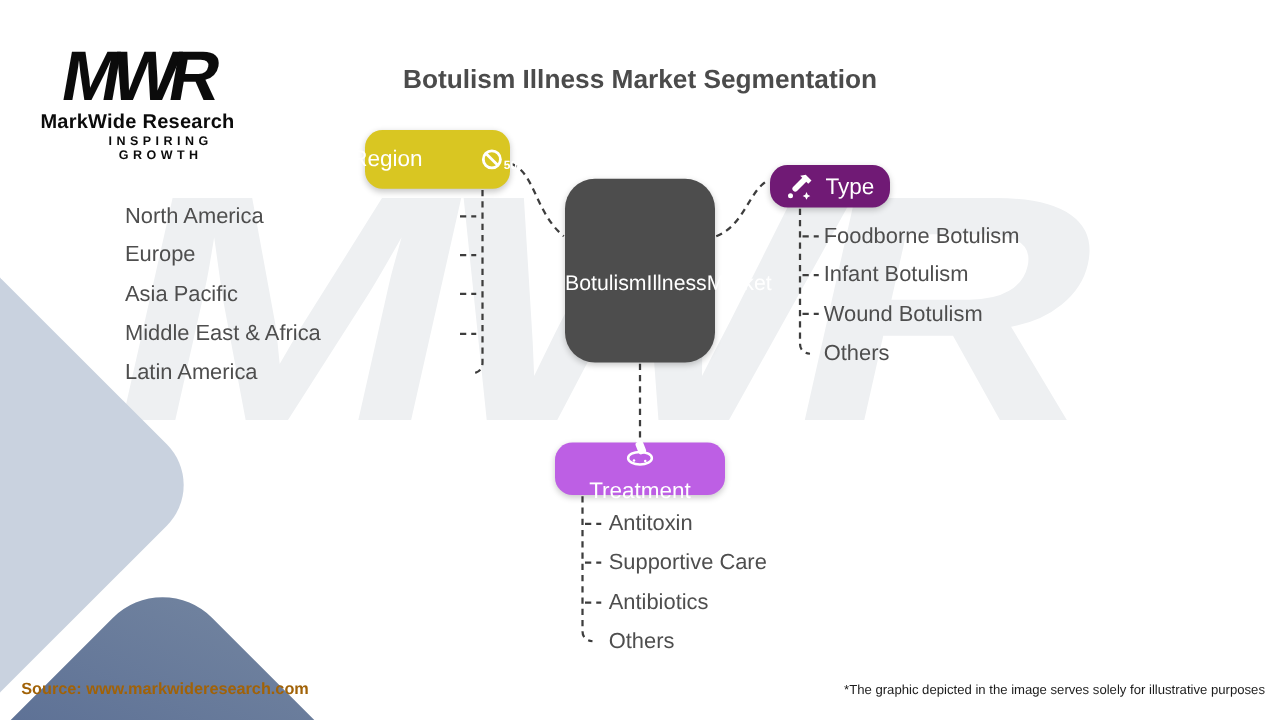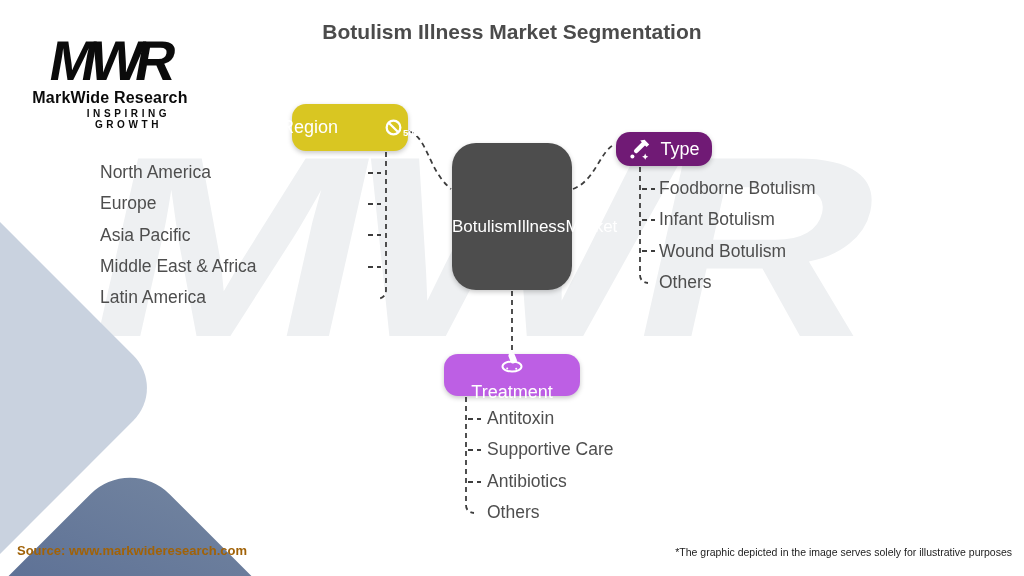--- a/index.html
+++ b/index.html
@@ -28,21 +28,21 @@
   }
   
   .logo { position:absolute; left:26px; top:34px; width:168px; text-align:center; z-index:5; color:#0b0b0b; }
   .logo-mwr {
     font-size:56px; font-weight:900; line-height:0.95; letter-spacing:-7px;
     transform:skewX(-10deg); color:#0b0b0b;
   }
   .logo-name { font-size:16px; font-weight:800; letter-spacing:0.2px; margin-top:2px; }
   .logo-tagline { font-size:10px; font-weight:700; letter-spacing:3.6px; margin-top:1px;margin-left:37px; }
   .title {
-    position:absolute; left:0; top:20px; width:100%; text-align:center;
+    position:absolute; left:0; top:52px; width:100%; text-align:center;
     font-size:21px; font-weight:700; color:#4b4b4b; z-index:5;
   }
   
   .connectors { position:absolute; left:0; top:0; z-index:4; pointer-events:none; }
   
   .node {
     position:absolute; z-index:6; display:flex; align-items:center; justify-content:center;
     color:#fff; border-radius:14px; box-shadow:0 2px 5px rgba(0,0,0,0.22);
     font-size:18px;
   }

